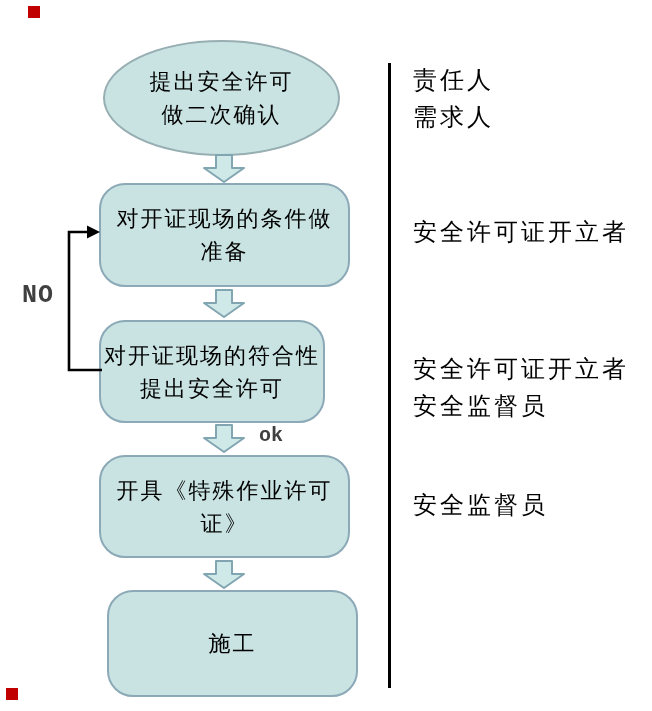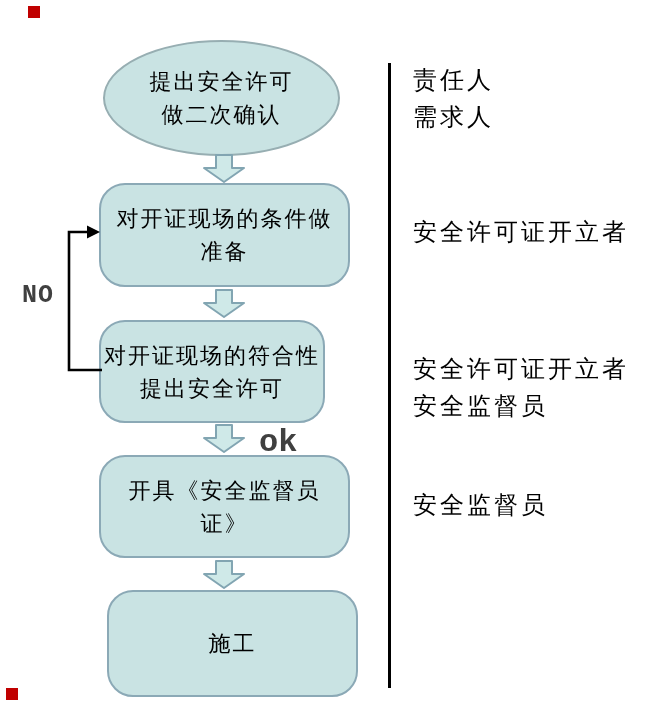--- a/index.html
+++ b/index.html
@@ -24,21 +24,21 @@
   .divider{position:absolute;left:388px;top:63px;width:3px;height:625px;background:#000;}
 
   
   .role{position:absolute;left:413px;color:#000;font-size:24px;line-height:37px;
         letter-spacing:3px;white-space:nowrap;}
   .role span{display:block;}
 
   
   .edge-label{position:absolute;color:#404040;font-family:Liberation Mono, monospace;}
   .lbl-no{left:22px;top:281px;font-size:25px;font-weight:600;letter-spacing:1px;}
-  .lbl-ok{left:259px;top:424px;font-size:32px;font-weight:700;}
+  .lbl-ok{left:259px;top:424px;font-size:20px;font-weight:700;}
 
   
   .marker{position:absolute;width:12px;height:12px;background:#c00000;}
   .marker.tl{left:28px;top:6px;}
   .marker.bl{left:6px;top:688px;}
 </style>
 </head>
 <body>
 
 <div id="page">
@@ -74,21 +74,21 @@
     <polygon points="42,10 29,3.5 29,16.5" fill="#000"></polygon>
   </svg>
   <div class="edge-label lbl-no">NO</div>
 
   <svg class="barrow" style="left:202px;top:424px;" viewBox="0 0 44 30">
     <polygon points="14,1 30,1 30,14 42,14 22,28 2,14 14,14" fill="#cfe9e8" stroke="#82a5b2" stroke-width="2" stroke-linejoin="round"></polygon>
   </svg>
   <div class="edge-label lbl-ok">ok</div>
 
   <div class="shape rbox" style="left:99px;top:455px;width:251px;height:103px;">
-    <span>开具《安全监督员</span>
+    <span>开具《特殊作业许可</span>
     <span>证》</span>
   </div>
 
   <svg class="barrow" style="left:202px;top:560px;" viewBox="0 0 44 30">
     <polygon points="14,1 30,1 30,14 42,14 22,28 2,14 14,14" fill="#cfe9e8" stroke="#82a5b2" stroke-width="2" stroke-linejoin="round"></polygon>
   </svg>
 
   <div class="shape rbox" style="left:99px;top:590px;width:251px;height:107px;margin-left:8px;">
     <span>施工</span>
   </div>

